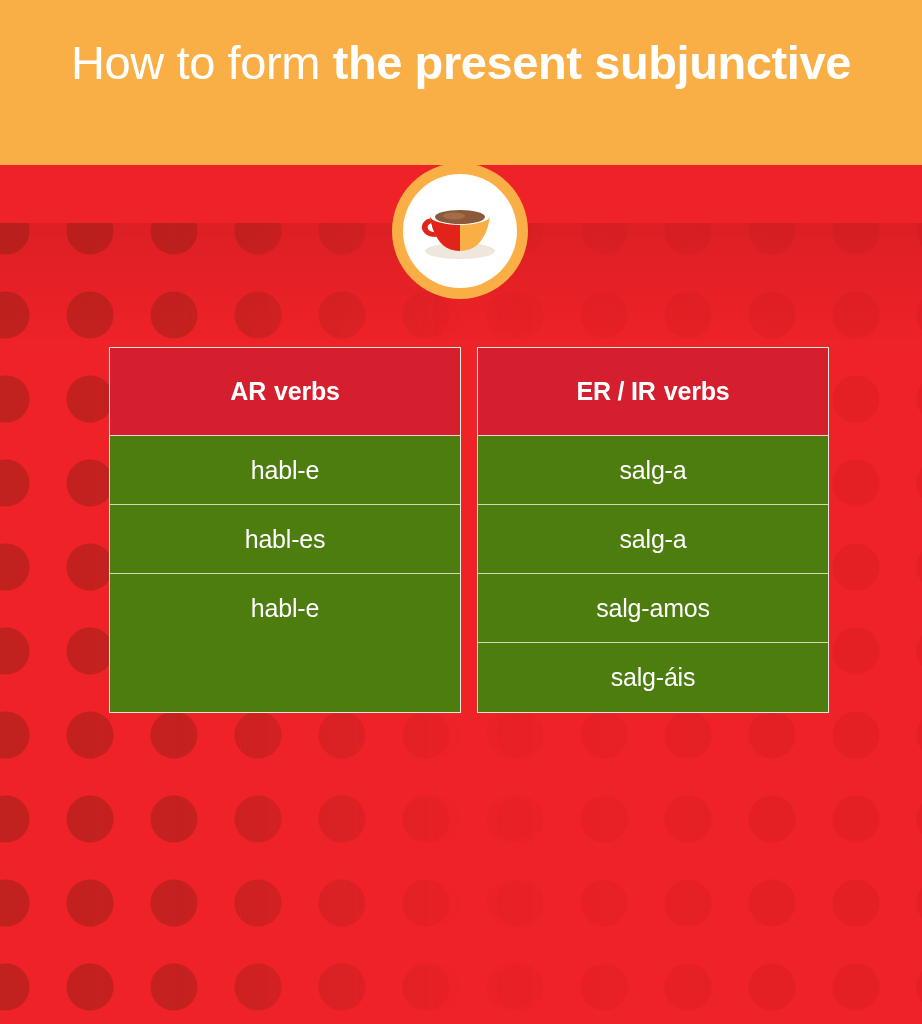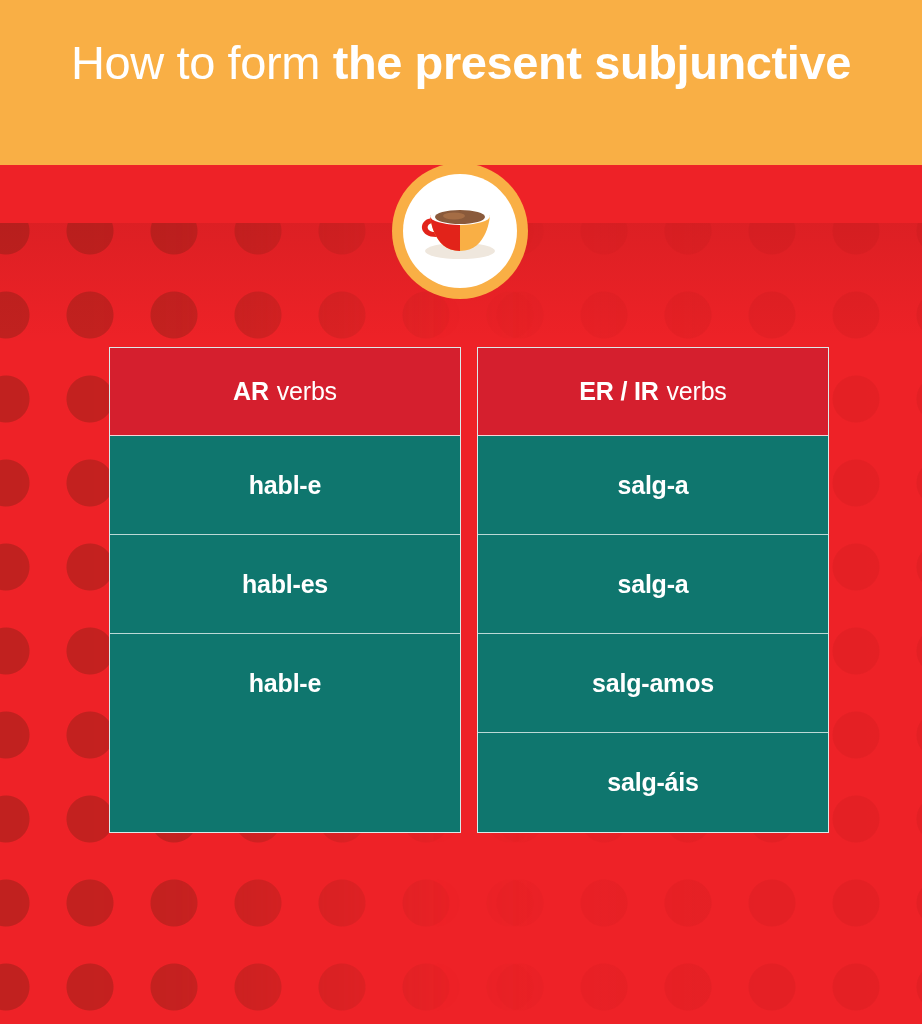--- a/index.html
+++ b/index.html
@@ -118,48 +118,48 @@
     left: 93px;
     top: 347px;
     width: 736px;
     display: flex;
     justify-content: space-between;
   }
   .verb-table {
     width: 354px;
     box-sizing: border-box;
     border: 1px solid rgba(255,255,255,0.85);
-    background: #0f766e;
+    background: #4d7c0f;
     margin-left: 16px;
   }
   .verb-head {
     height: 88px;
     background: #d51f2e;
     box-sizing: border-box;
     border-bottom: 1px solid rgba(255,255,255,0.8);
     display: flex;
     align-items: center;
     justify-content: center;
     color: #ffffff;
     font-size: 25px;
     letter-spacing: -0.2px;
   }
   .verb-head .hd-bold { font-weight: 700; }
-  .verb-head .hd-light { font-weight: 400; margin-left: 8px; }
+  .verb-head .hd-light { font-weight: 700; margin-left: 8px; }
 
   .verb-row {
-    height: 99px;
+    height: 69px;
     box-sizing: border-box;
     border-bottom: 1px solid rgba(255,255,255,0.72);
     display: flex;
     align-items: center;
     justify-content: center;
     color: #ffffff;
     font-size: 25px;
-    font-weight: 700;
+    font-weight: 400;
     letter-spacing: -0.2px;
   }
   .verb-row:last-child { border-bottom: none; }
 </style>
 </head>
 <body>
 
 <div class="page">
 
   <div class="bg-base"></div>

